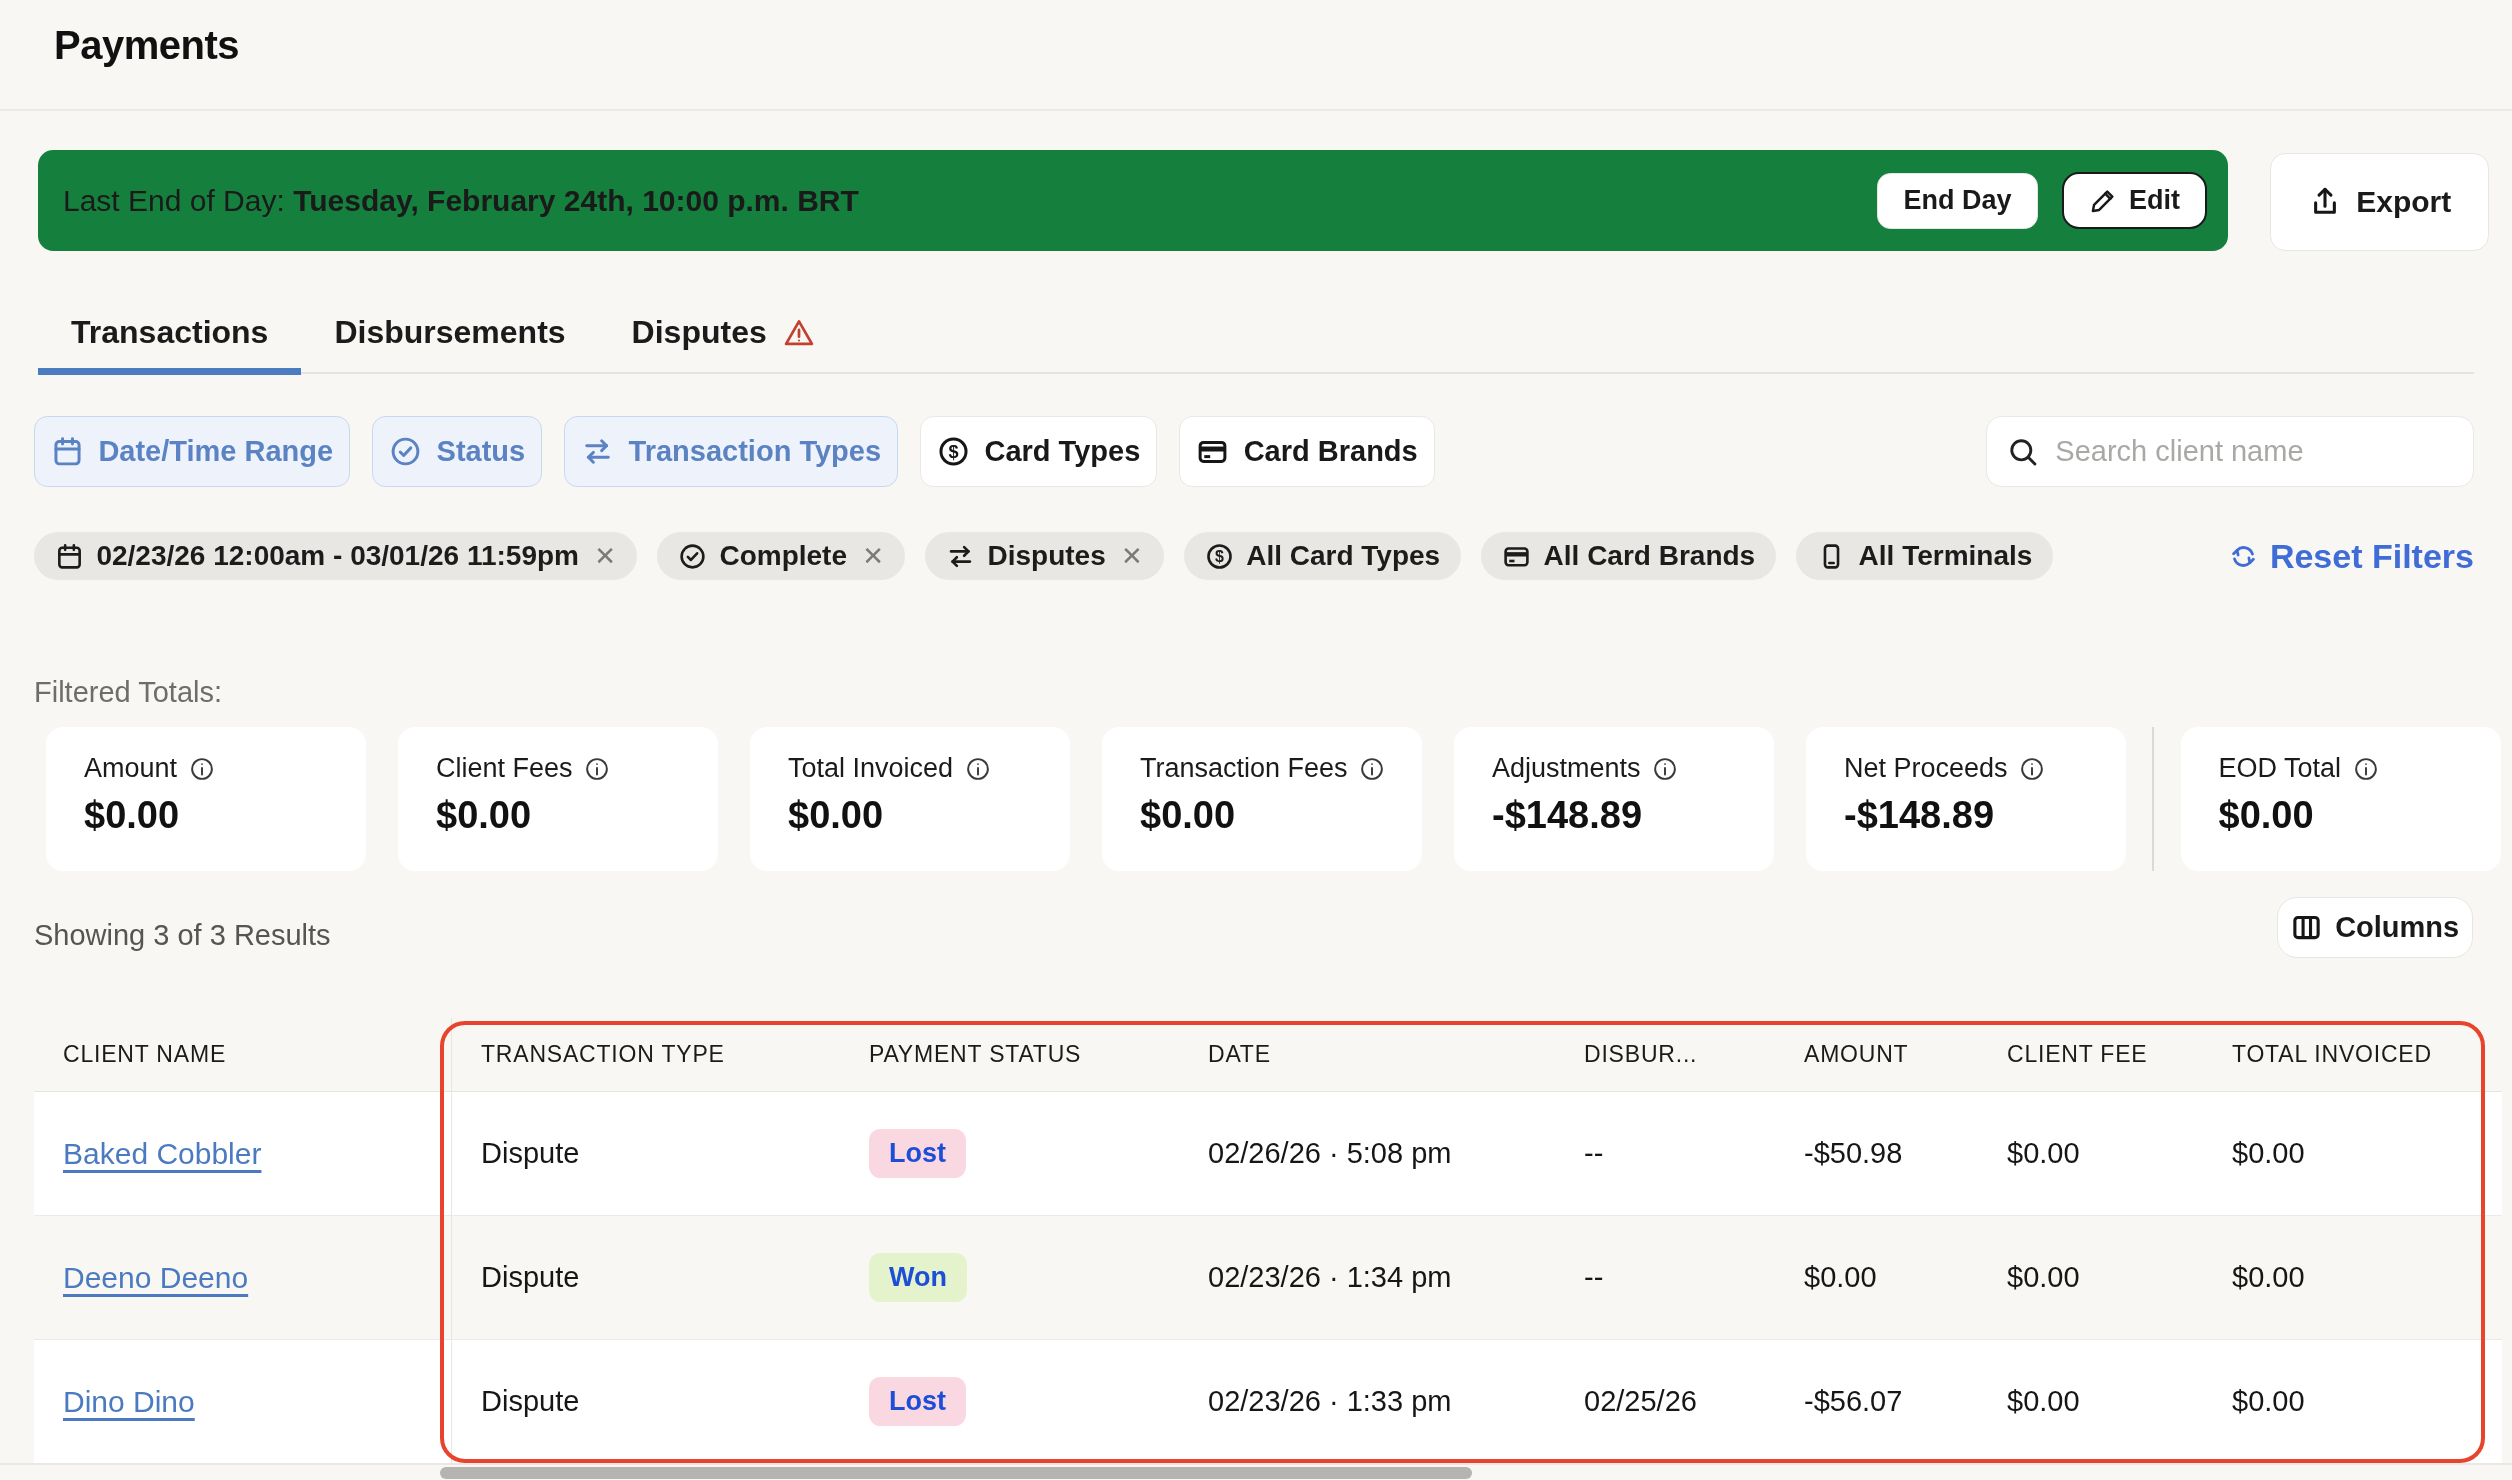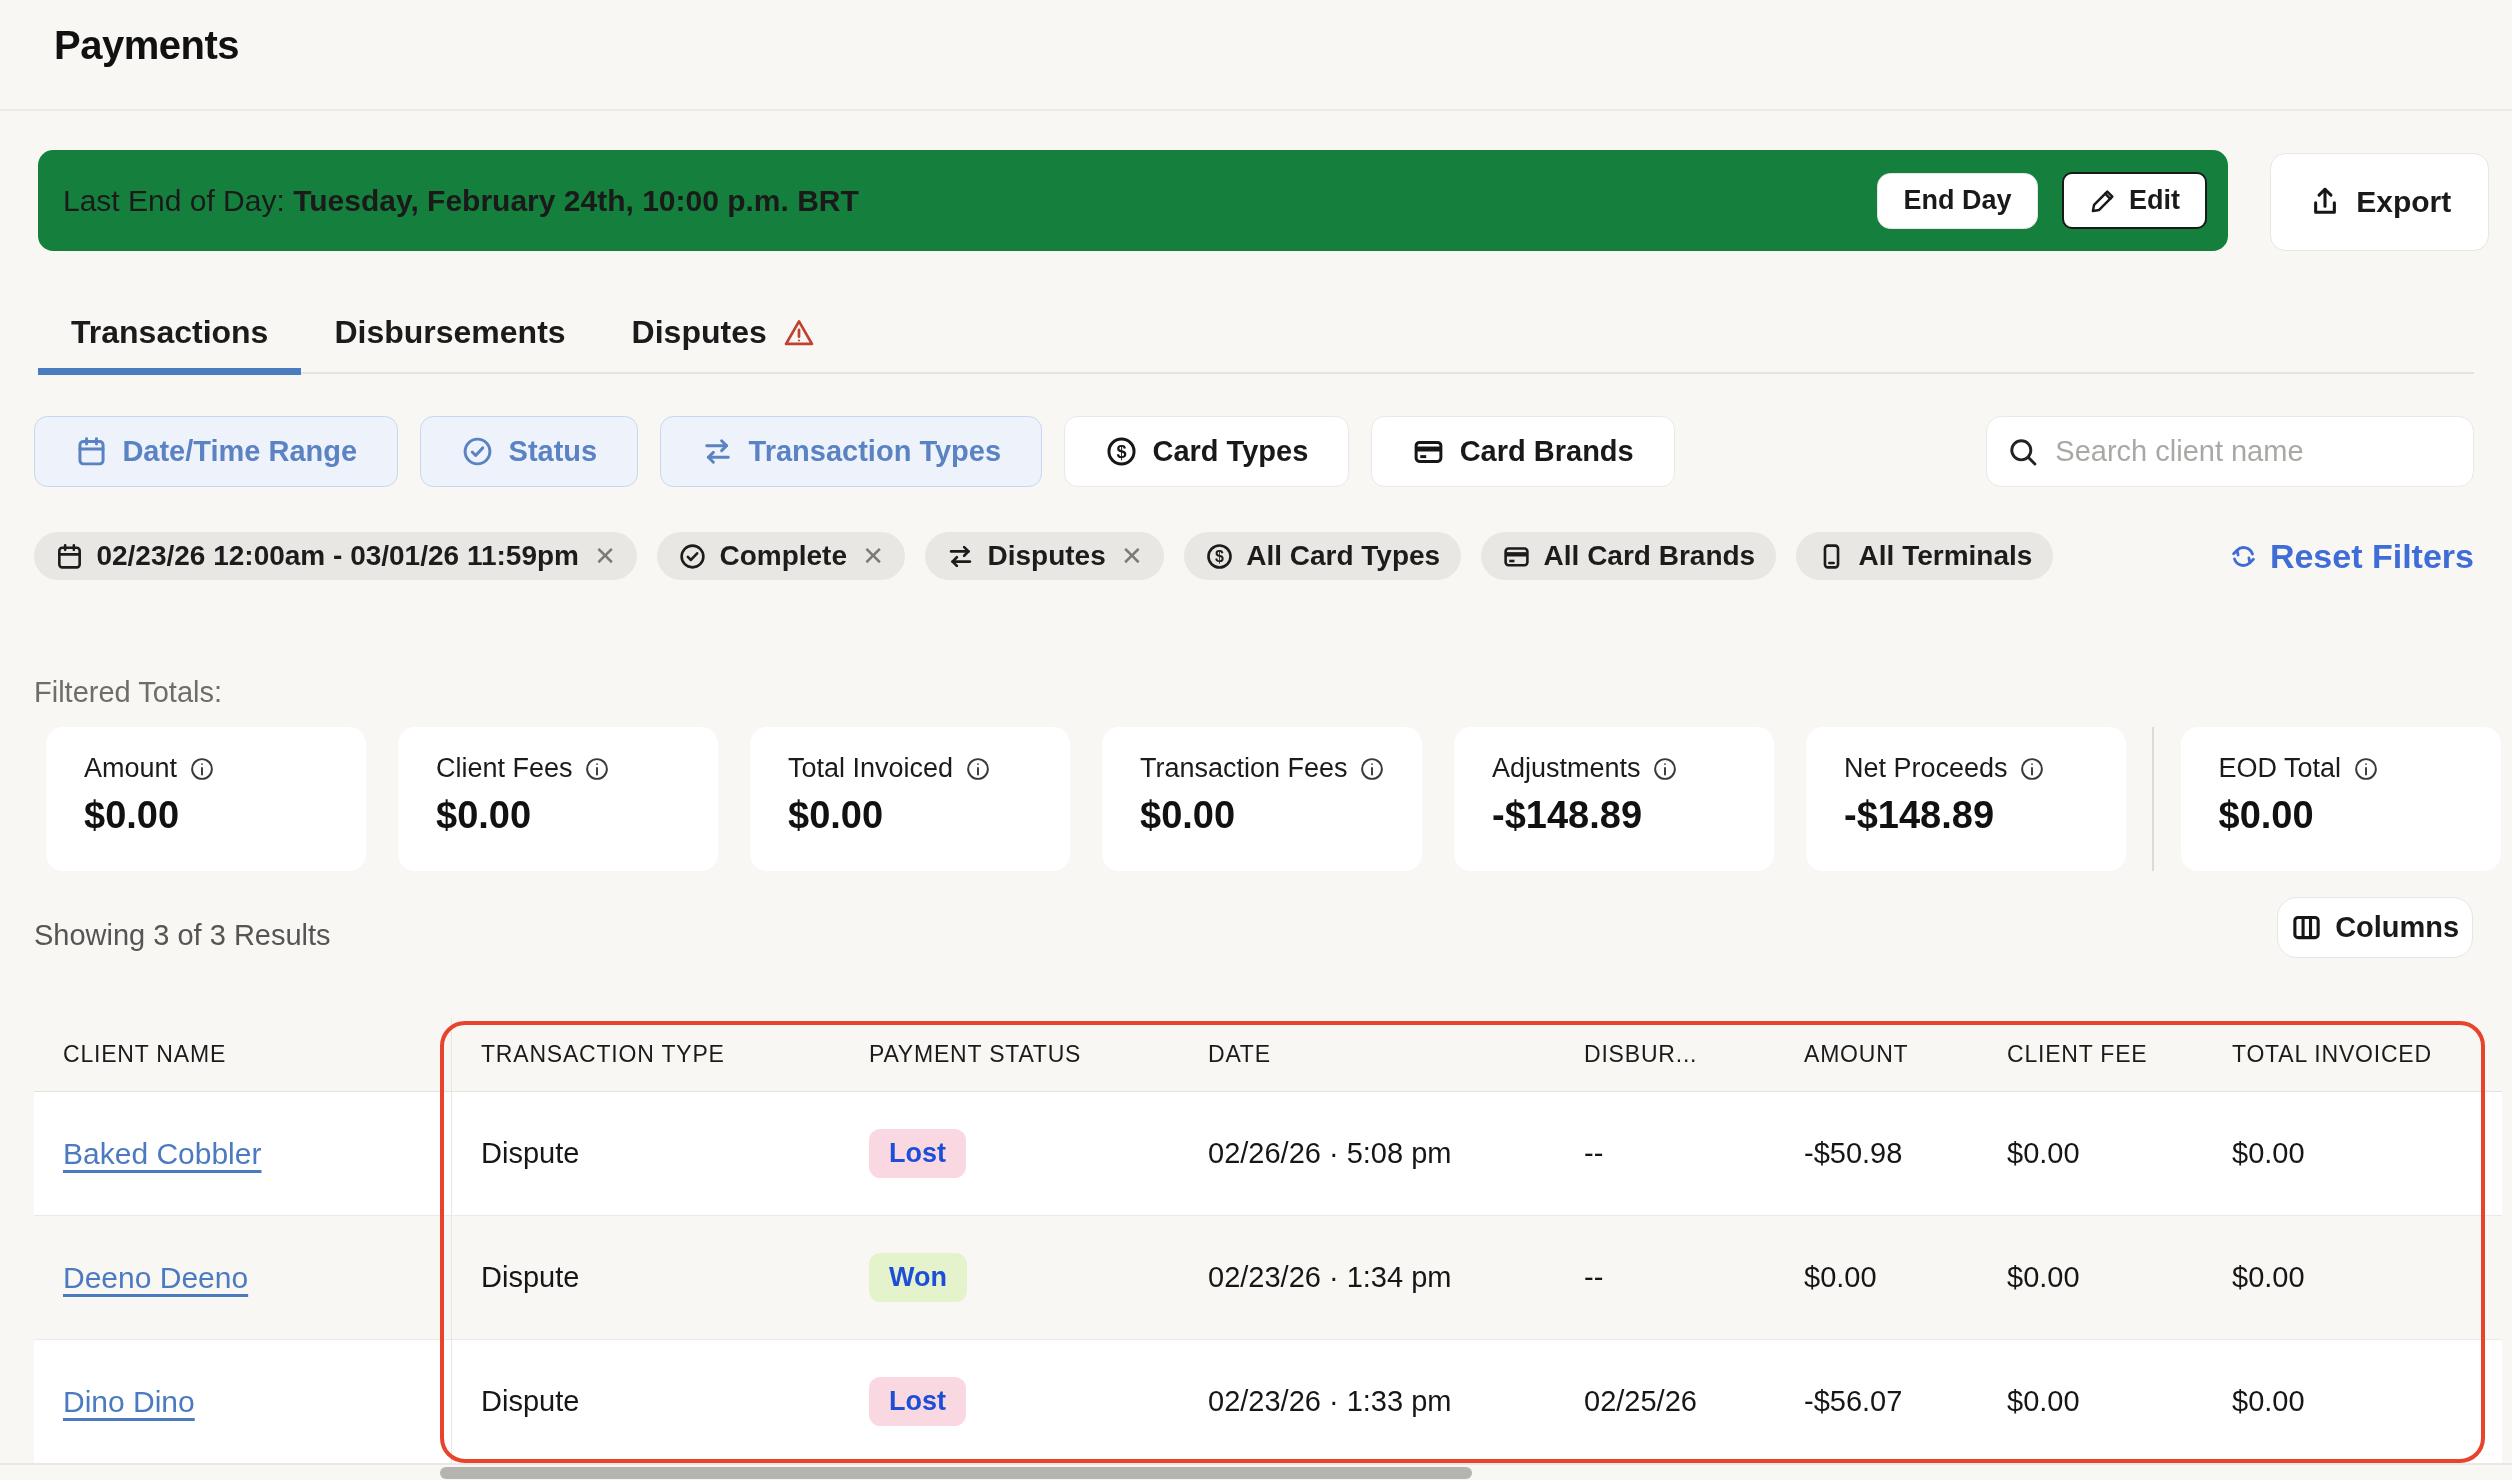--- a/index.html
+++ b/index.html
@@ -33,21 +33,21 @@
   .eod-actions { margin-left: auto; display: flex; align-items: center; gap: 24px; }
   .btn {
     display: flex; align-items: center; justify-content: center; gap: 11.5px;
     background: #fff; cursor: pointer; white-space: nowrap;
   }
   .end-day-btn {
     height: 56px; padding: 0 25px; border: 1.9px solid #e8e6e3; border-radius: 13.4px;
     font-size: 27px; font-weight: 600;
   }
   .edit-btn {
-    height: 57px; padding: 0 25px; border: 2.9px solid #19191a; border-radius: 10px;
+    height: 57px; padding: 0 25px; border: 2.9px solid #19191a; border-radius: 17px;
     font-size: 27px; font-weight: 700;
   }
   .export-btn {
     position: absolute; left: 2270px; top: 153px; width: 219px; height: 98px;
     border: 1.9px solid #e8e6e3; border-radius: 15.3px; font-size: 30px; font-weight: 700;
     display: flex; align-items: center; justify-content: center; gap: 14.4px;
     background: #fff; cursor: pointer;
   }
 
   
@@ -63,21 +63,21 @@
     content: ""; position: absolute; left: 0; right: 0; bottom: -2.9px; height: 6.7px;
     background: #4c7cc0;
   }
 
   
   .filter-row {
     position: absolute; left: 34px; top: 416px; right: 38px; height: 71px;
     display: flex; align-items: center; gap: 22px;
   }
   .filter-btn {
-    height: 71px; padding: 0 40px; border-radius: 13.4px;
+    height: 71px; padding: 0 16px; border-radius: 13.4px;
     display: flex; align-items: center; gap: 14.4px;
     font-size: 29px; font-weight: 600; cursor: pointer; white-space: nowrap;
   }
   .filter-btn.blue { color: #5b82c2; background: #eef3fb; border: 1.9px solid #c7d7f0; }
   .filter-btn.neutral { color: #191919; background: #ffffff; border: 1.9px solid #e9e8e5; }
   .search-box {
     margin-left: auto; width: 488px; height: 71px; background: #fff;
     border: 1.9px solid #e9e8e5; border-radius: 15.3px;
     display: flex; align-items: center; gap: 15.3px; padding: 0 19px;
   }

